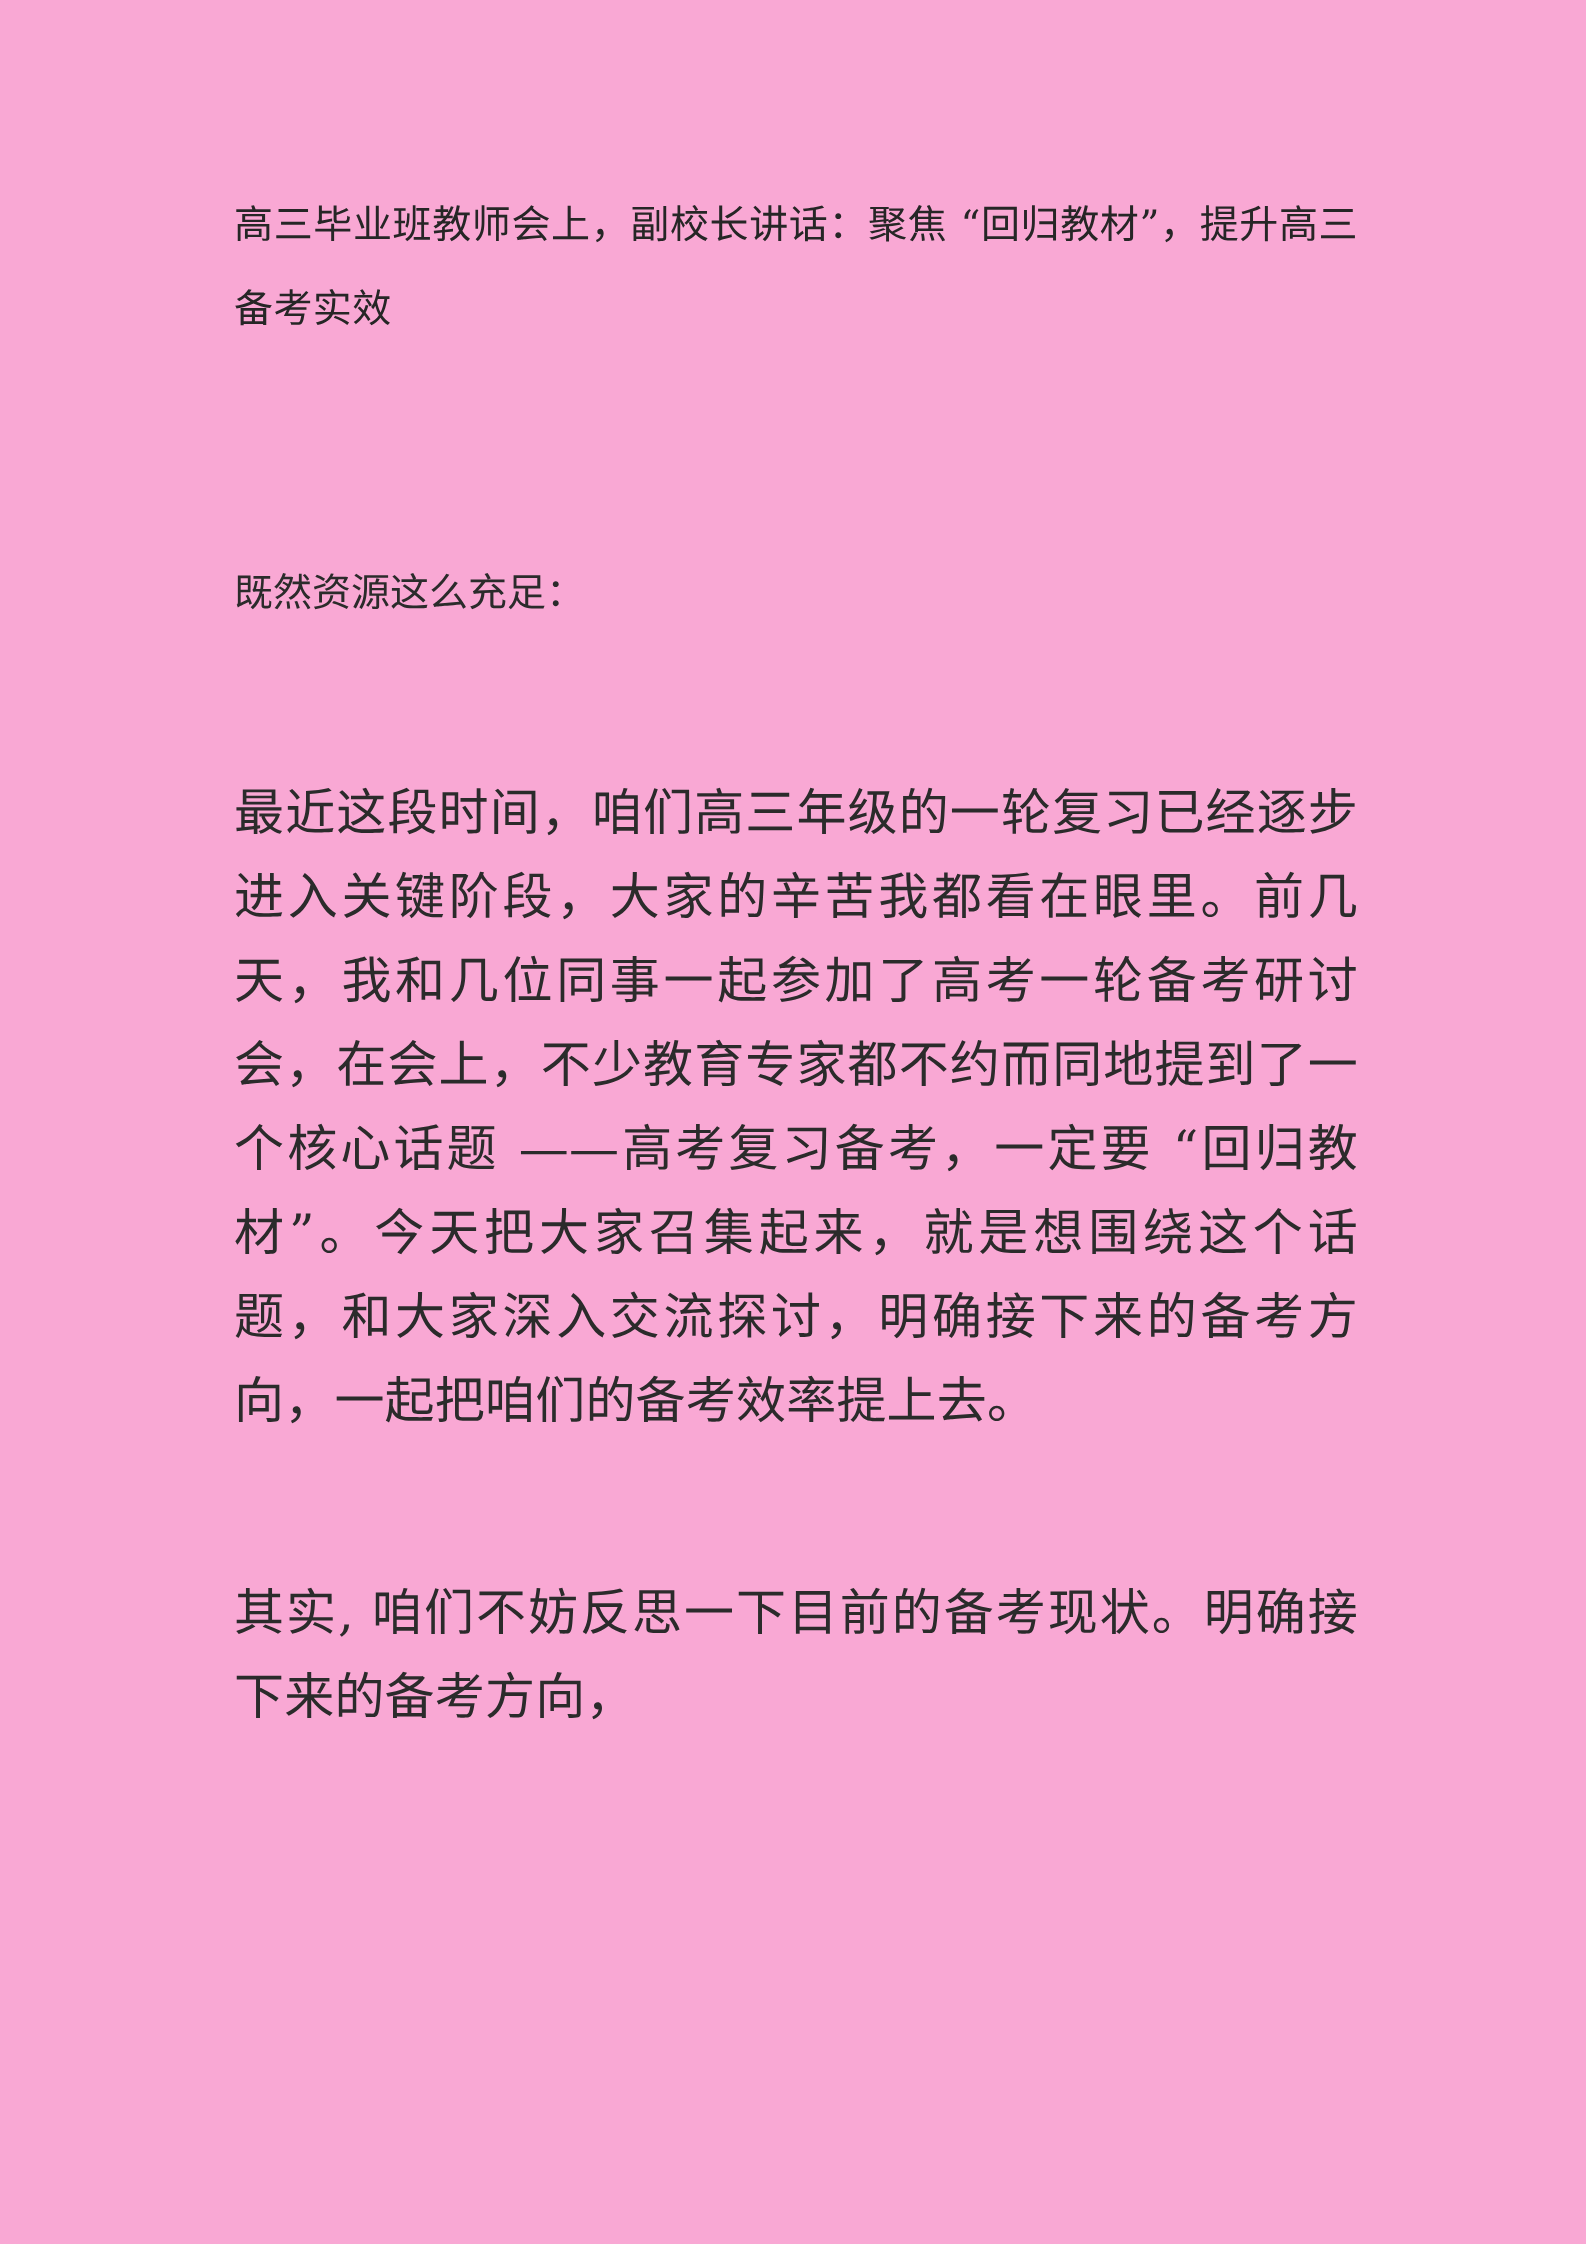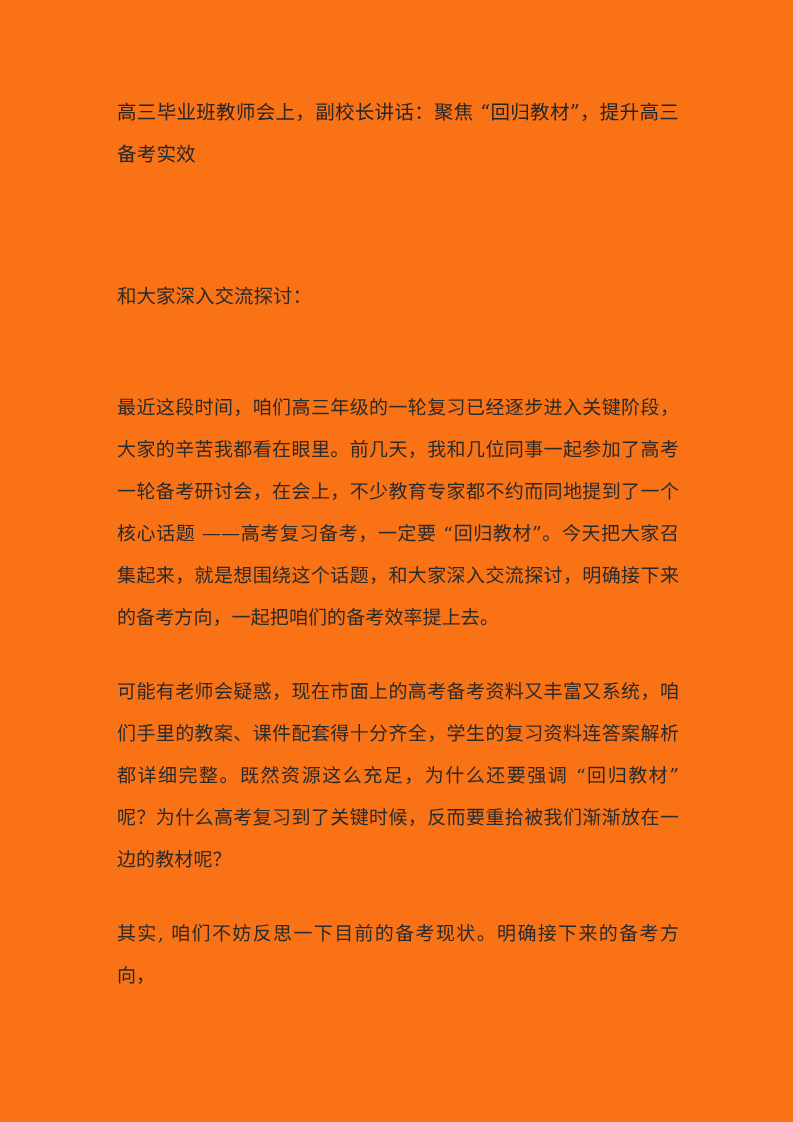--- a/index.html
+++ b/index.html
@@ -13,21 +13,21 @@
     overflow: hidden;
     font-family: "DejaVu Serif", "Liberation Serif", serif;
     color: #2b2b2b;
     -webkit-font-smoothing: antialiased;
   }
 
   .page {
     position: relative;
     width: 793px;
     height: 1122px;
-    background: #f97316;
+    background: #f9a8d4;
     box-sizing: border-box;
   }
 
   .content {
     position: absolute;
     left: 117px;
     top: 92px;
     width: 562px;
   }
 
@@ -55,50 +55,49 @@
 
   .gap-sm {
     height: 32px;
   }
 
   .gap-md {
     height: 36px;
   }
 
   .body-para {
-    font-size: 19px;
+    font-size: 25px;
     line-height: 42px;
     letter-spacing: 0.1px;
     margin: 0;
     text-align: justify;
     text-justify: inter-ideograph;
     color: #2b2b2b;
   }
 </style>
 </head>
 <body>
 
 <div class="page">
   <div class="content">
 
     <h1 class="doc-title">高三毕业班教师会上，副校长讲话：聚焦 “回归教材”，提升高三备考实效</h1>
 
     <div class="spacer-after-title"></div>
 
-    <p class="salutation">和大家深入交流探讨：</p>
+    <p class="salutation">既然资源这么充足：</p>
 
     <div class="gap-sm"></div>
 
 
     <div class="gap-md"></div>
 
     <p class="body-para">最近这段时间，咱们高三年级的一轮复习已经逐步进入关键阶段，大家的辛苦我都看在眼里。前几天，我和几位同事一起参加了高考一轮备考研讨会，在会上，不少教育专家都不约而同地提到了一个核心话题 ——高考复习备考，一定要 “回归教材”。今天把大家召集起来，就是想围绕这个话题，和大家深入交流探讨，明确接下来的备考方向，一起把咱们的备考效率提上去。</p>
 
     <div class="gap-sm"></div>
 
-    <p class="body-para">可能有老师会疑惑，现在市面上的高考备考资料又丰富又系统，咱们手里的教案、课件配套得十分齐全，学生的复习资料连答案解析都详细完整。既然资源这么充足，为什么还要强调 “回归教材” 呢？为什么高考复习到了关键时候，反而要重拾被我们渐渐放在一边的教材呢？</p>
 
     <div class="gap-sm"></div>
 
     <p class="body-para">其实, 咱们不妨反思一下目前的备考现状。明确接下来的备考方向，</p>
 
   </div>
 </div>
 
 </body></html>

